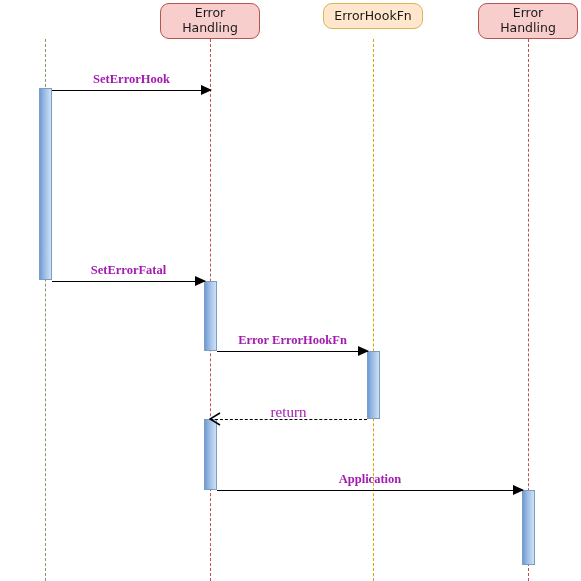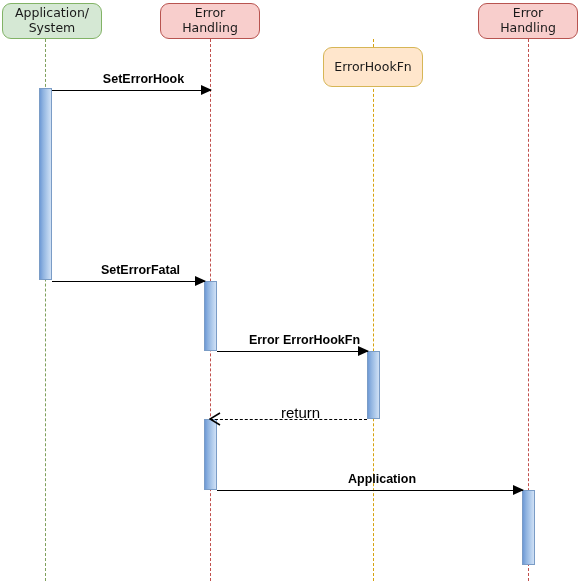--- a/index.html
+++ b/index.html
@@ -67,29 +67,29 @@
     border-top-style: solid;
     border-top-color: #000000;
     width: 100%;
   }
   .msg-line.dashed {
     border-top-style: dashed;
     border-top-width: 1.5px;
   }
   .msg-label {
     position: absolute;
-    left: 12px;
+    left: 0;
     width: 100%;
     text-align: center;
     font-size: 12.5px;
     font-weight: bold;
-    color: #000000;
+    color: #a21caf;
     top: -18px;
     white-space: nowrap;
-    font-family: Liberation Sans, sans-serif;
+    font-family: Liberation Serif, serif;
   }
   .msg-label.plain {
     font-weight: normal;
     font-size: 15px;
     top: -15px;
   }
   
   .arrowhead-right {
     position: absolute;
     right: -1px;
@@ -115,30 +115,26 @@
 </head>
 <body>
 
 <div id="diagram-canvas">
 
   <div class="lifeline" style="left:45px; top:39px; height:542px; border-left-color:#7fa05c;"></div>
   <div class="lifeline" style="left:210px; top:39px; height:542px; border-left-color:#c0504d;"></div>
   <div class="lifeline" style="left:373px; top:39px; height:542px; border-left-color:#d6a20e;"></div>
   <div class="lifeline" style="left:528px; top:39px; height:542px; border-left-color:#c0504d;"></div>
 
-  <div class="participant-box" style="left:2px; top:3px; width:100px; height:36px; background:#d5e8d4; border-color:#82b366;">
-    <span class="participant-label">Application/
-System</span>
-  </div>
 
   <div class="participant-box" style="left:160px; top:3px; width:100px; height:36px; background:#f8cecc; border-color:#b85450;">
     <span class="participant-label">Error Handling</span>
   </div>
 
-  <div class="participant-box" style="left:323px; top:3px; width:100px; height:40px; background:#ffe6cc; border-color:#d6b656;margin-top:44px;">
+  <div class="participant-box" style="left:323px; top:3px; width:100px; height:26px; background:#ffe6cc; border-color:#d6b656;">
     <span class="participant-label">ErrorHookFn</span>
   </div>
 
   <div class="participant-box" style="left:478px; top:3px; width:100px; height:36px; background:#f8cecc; border-color:#b85450;">
     <span class="participant-label">Error Handling</span>
   </div>
 
   <div class="activation" style="left:39px; top:88px; width:13px; height:192px;"></div>
 
   <div class="activation" style="left:204px; top:281px; width:13px; height:70px;"></div>

